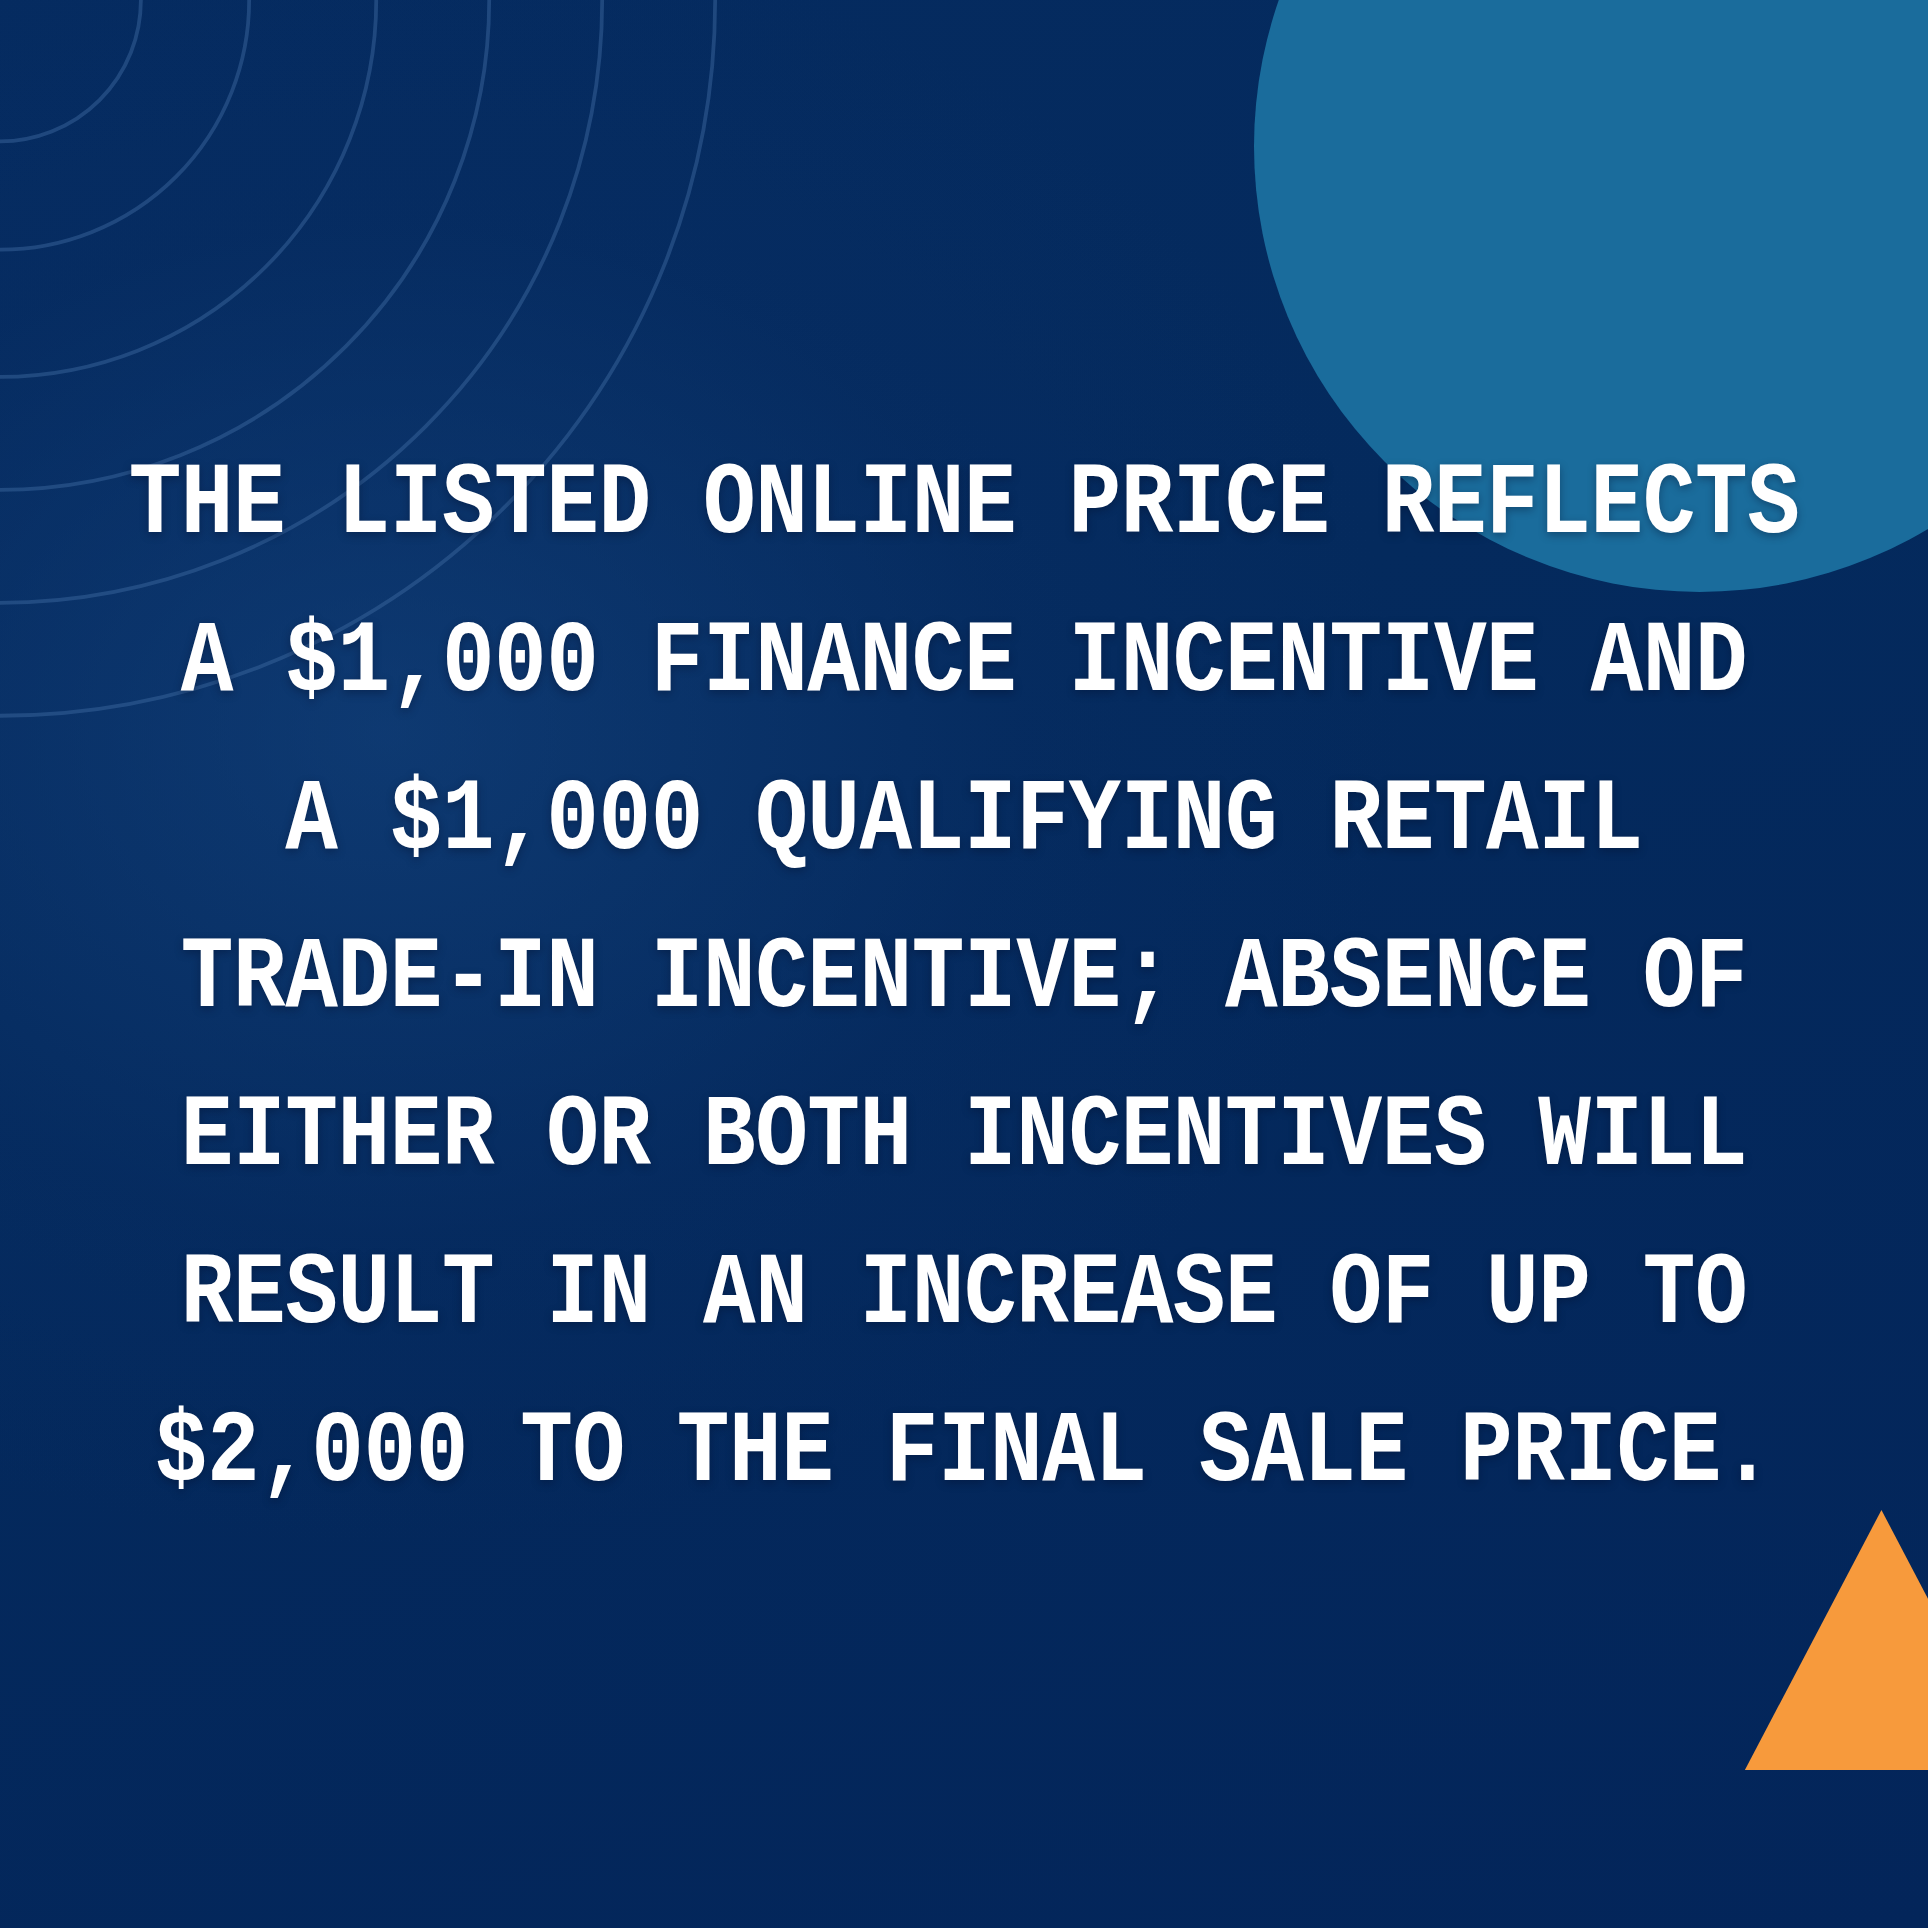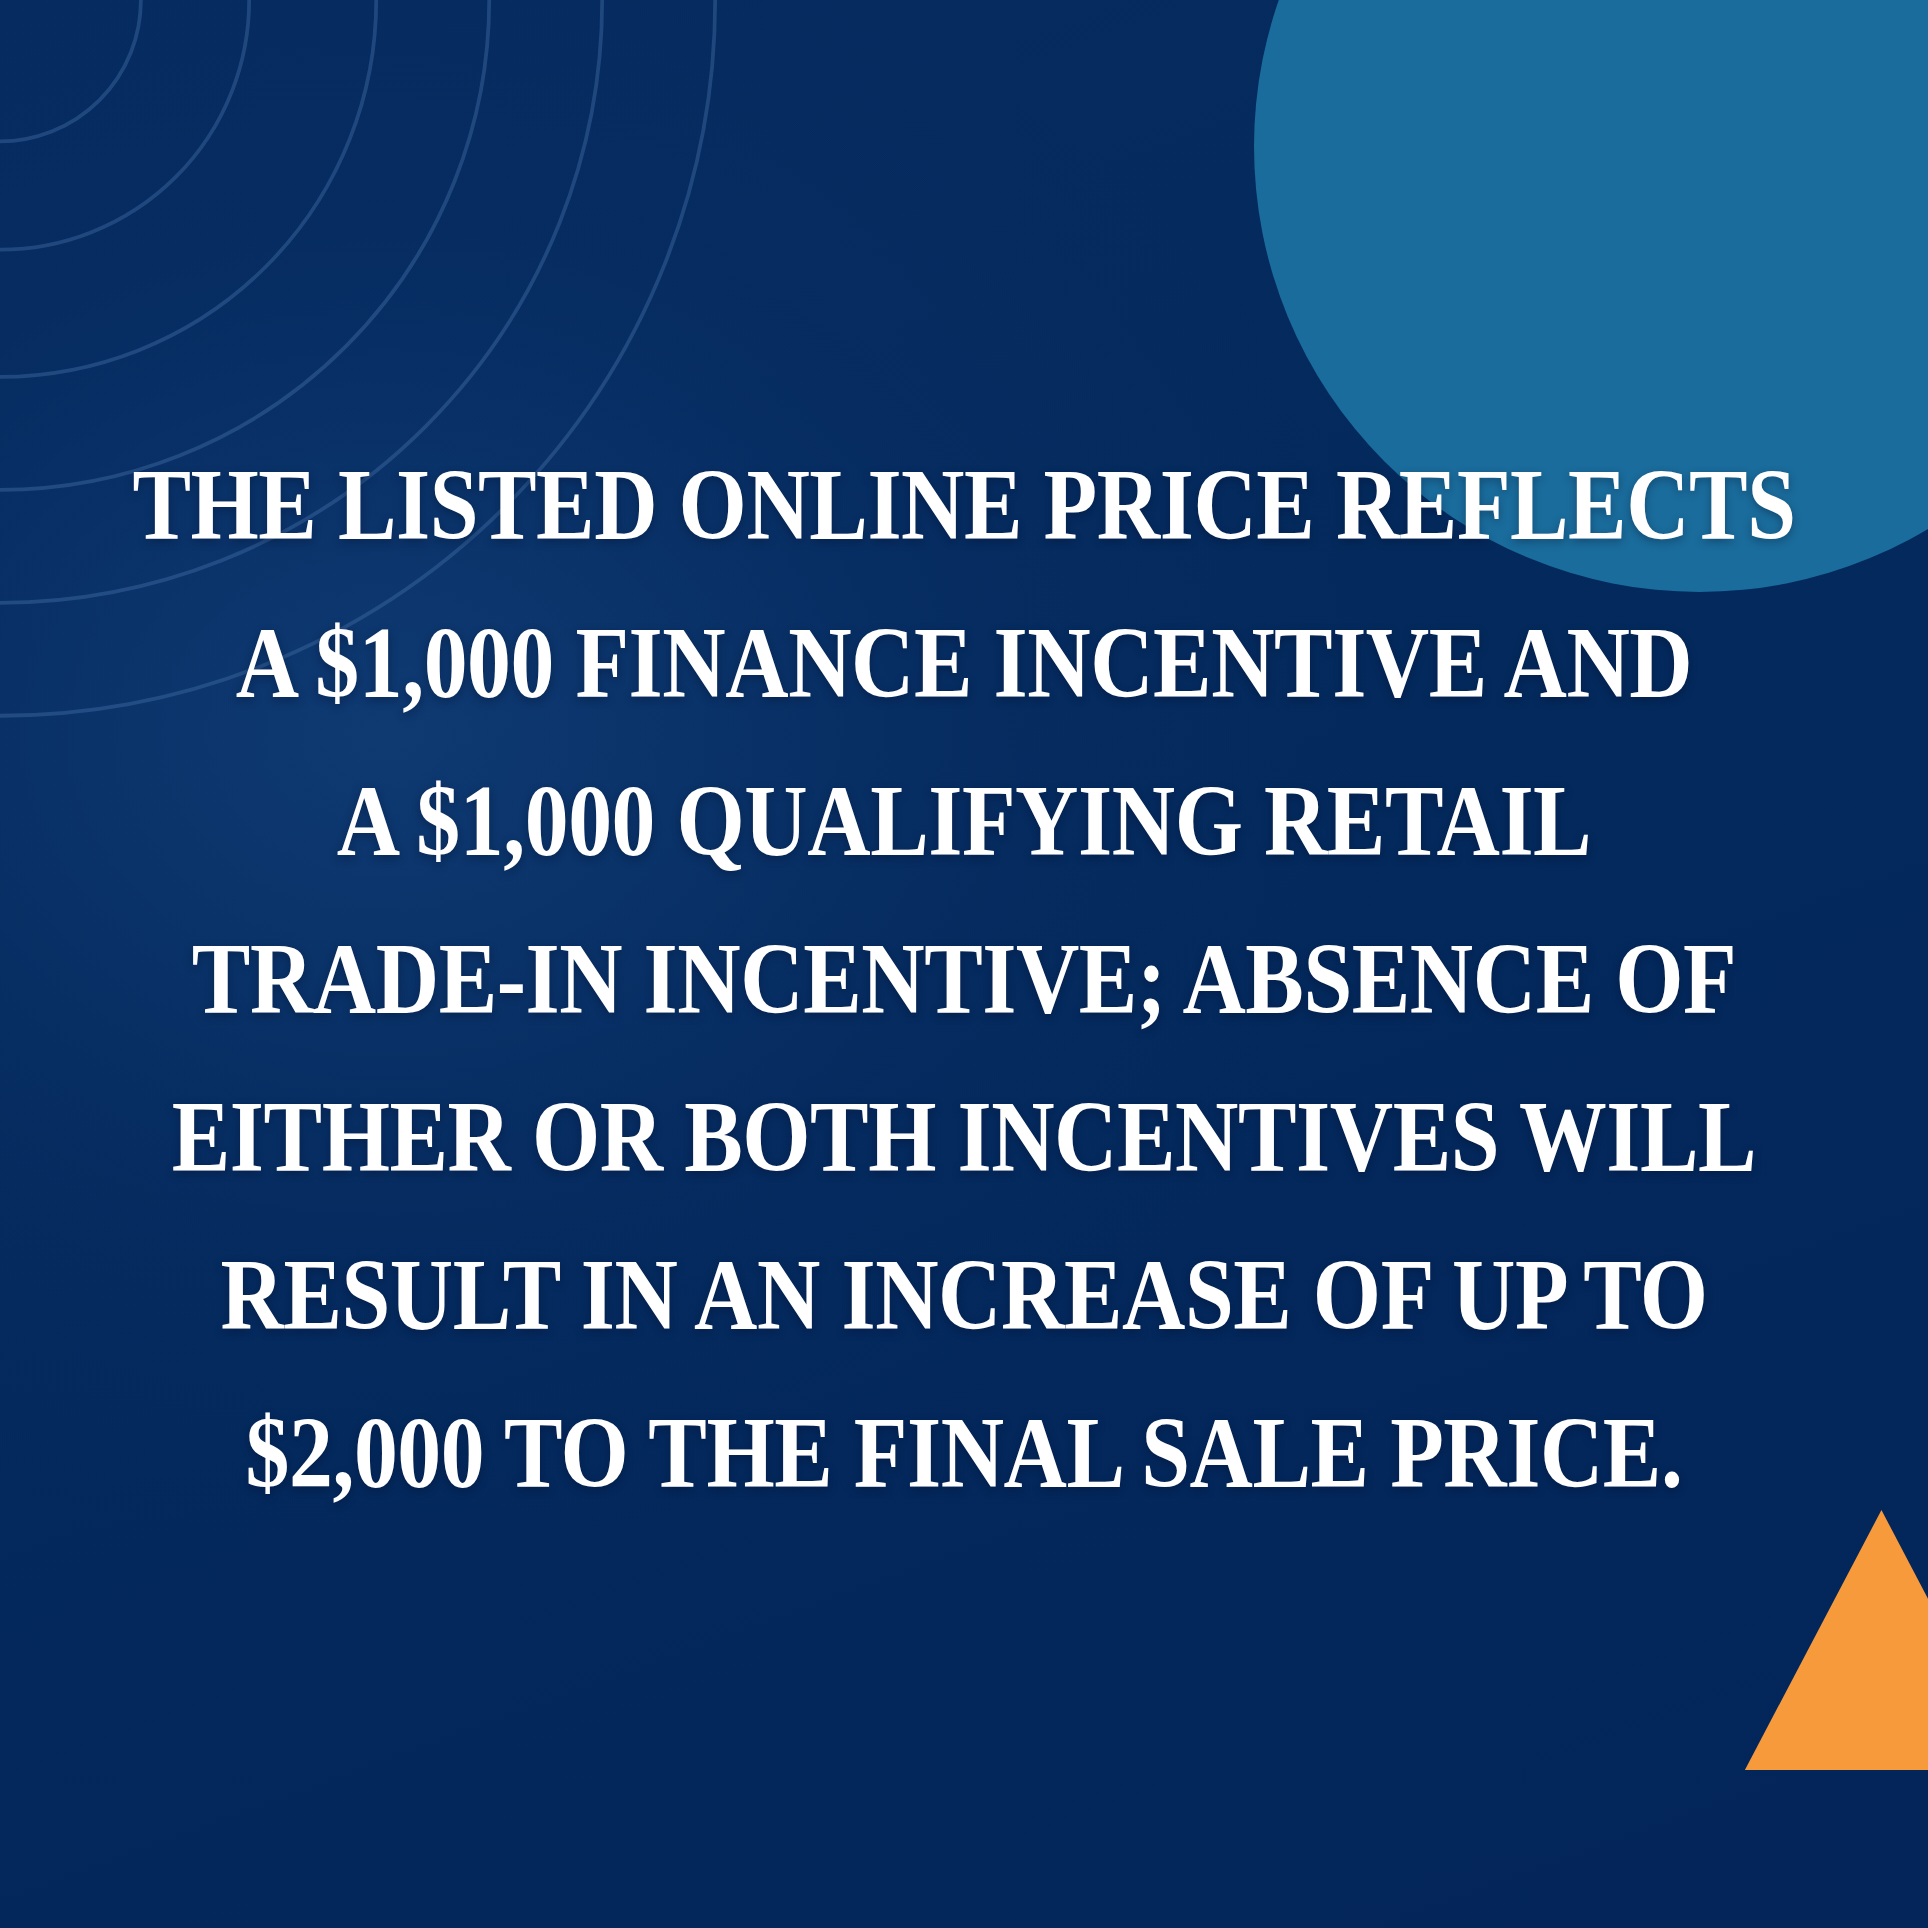--- a/index.html
+++ b/index.html
@@ -7,21 +7,21 @@
     margin: 0;
     padding: 0;
     background: #04295C;
   }
   #stage {
     position: relative;
     width: 1928px;
     height: 1928px;
     overflow: hidden;
     background: #04295C;
-    font-family: Liberation Serif, serif;
+    font-family: Liberation Mono, monospace;
   }
 
   
   .bg-base {
     position: absolute;
     inset: 0;
     background:
       radial-gradient(ellipse 1412px 1130px at 20% 38%,
                       rgba(22, 70, 130, 0.55) 0%,
                       rgba(10, 48, 104, 0.25) 45%,

